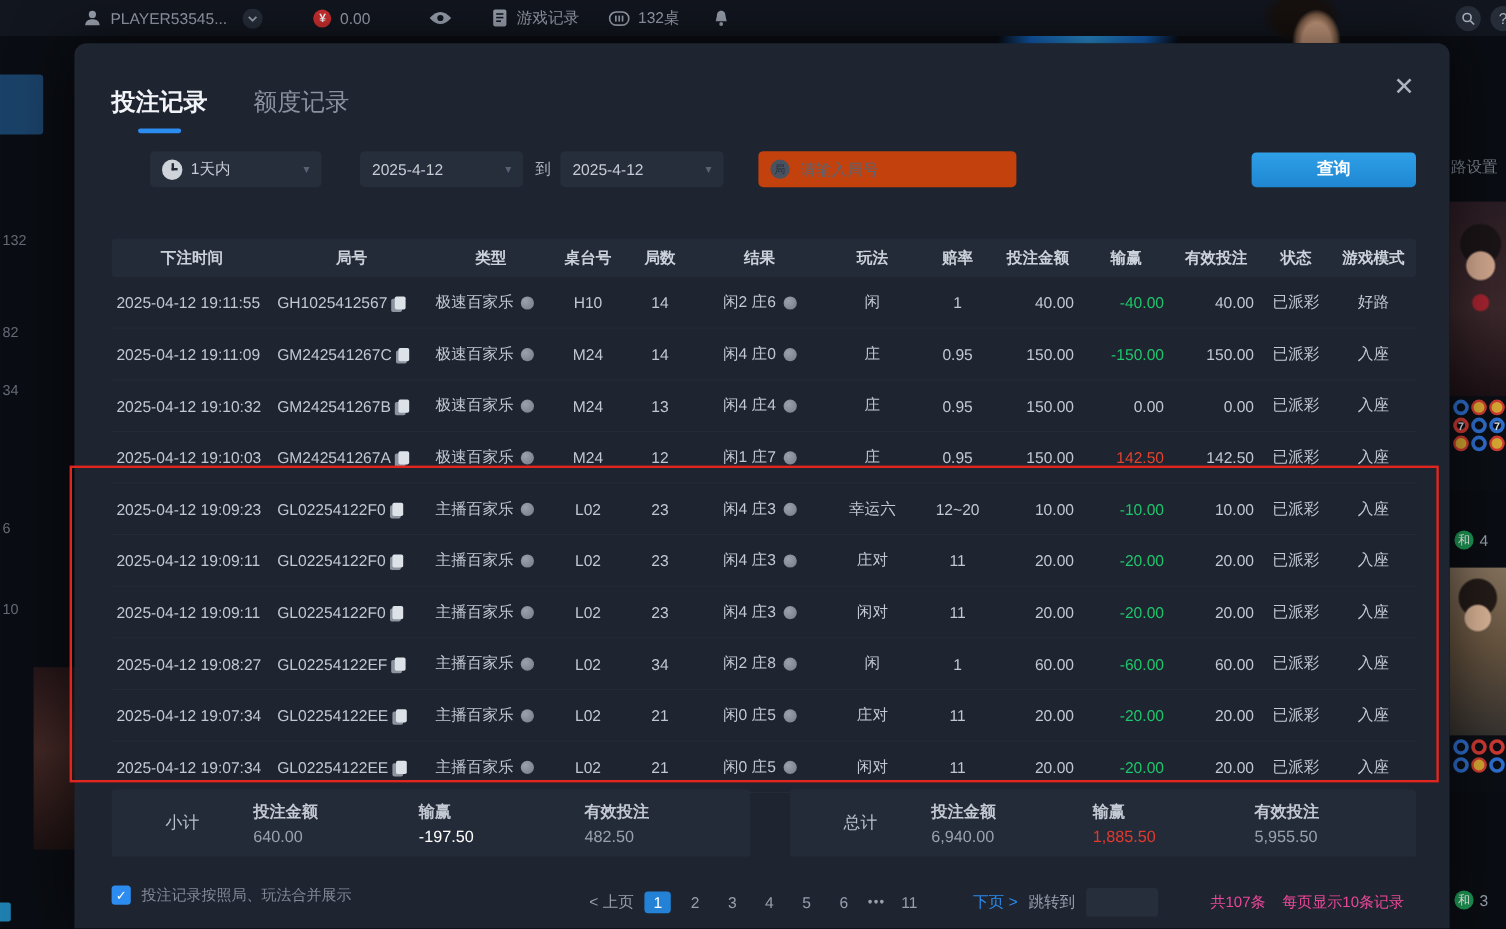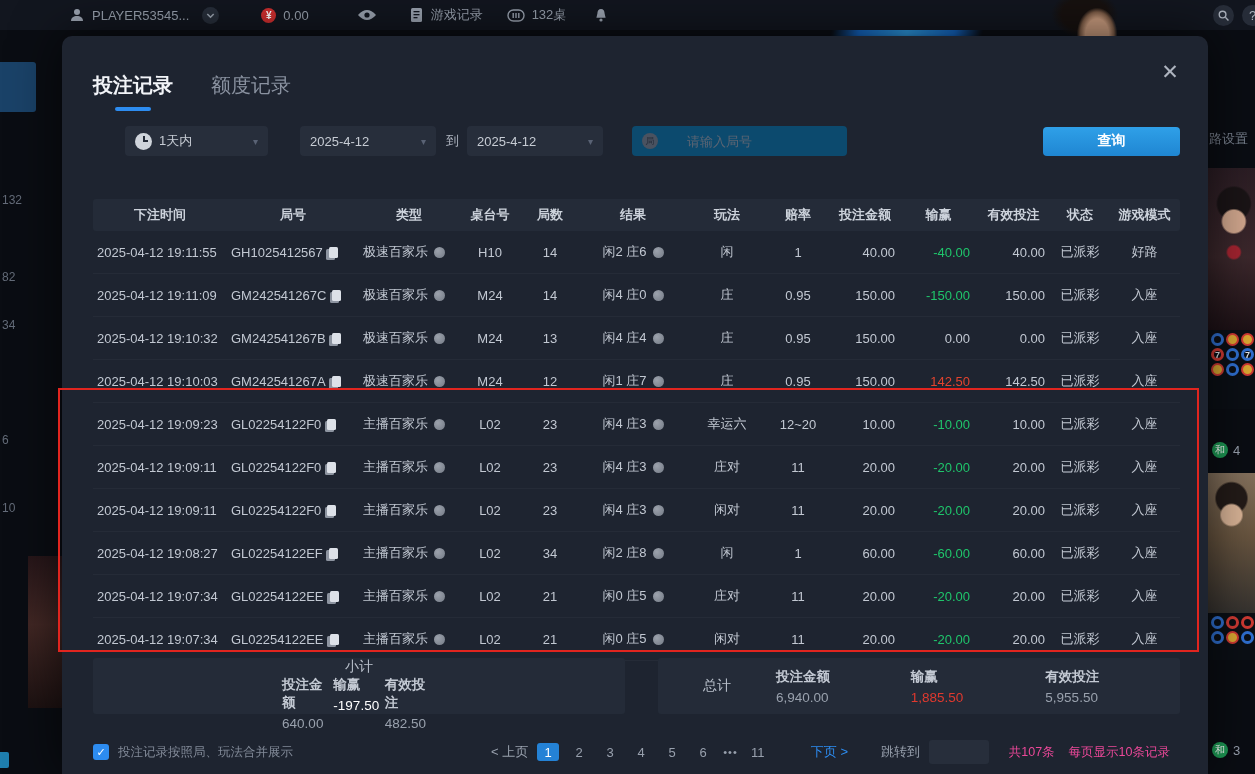--- a/index.html
+++ b/index.html
@@ -78,22 +78,22 @@
   .sel{height:30px;background:#272e3b;border-radius:4px;display:flex;align-items:center;
        padding:0 10px;box-sizing:border-box;font-size:13px;color:#c7ccd4;cursor:pointer;}
   .chev{margin-left:auto;color:#596274;font-size:10px;}
   .chev::before{content:"▾";}
   .ic-round{width:17px;height:17px;border-radius:50%;background:#cfd4db;margin-right:7px;flex:none;
             display:flex;align-items:center;justify-content:center;position:relative;}
   .ic-spade::before{content:"♠";color:#232a36;font-size:11px;line-height:1;}
   .ic-clock::before{content:"";position:absolute;left:7.5px;top:3.5px;width:2px;height:5.5px;background:#232a36;}
   .ic-clock::after{content:"";position:absolute;left:8px;top:7.5px;width:4.5px;height:2px;background:#232a36;}
   .to-label{font-size:13px;color:#aeb4bf;margin:0 8px 0 10px;}
-  .inp{height:30px;background:#0c4a6e;border-radius:4px;display:flex;align-items:center;
-       padding:0 10px;box-sizing:border-box;gap:20px;}
+  .inp{height:30px;background:#c2410c;border-radius:4px;display:flex;align-items:center;
+       padding:0 10px;box-sizing:border-box;}
   .ic-ju{width:16px;height:16px;border-radius:50%;background:#4a5260;margin-right:7px;flex:none;
          display:flex;align-items:center;justify-content:center;}
   .ic-ju::before{content:"局";font-size:9px;color:#272e3b;}
   .inp input{background:transparent;border:none;outline:none;color:#c7ccd4;font-size:13px;width:100%;
              font-family:inherit;}
   .inp input::placeholder{color:#5c6573;}
   .btn-query{width:137px;height:29px;border:none;border-radius:4px;cursor:pointer;
              background:linear-gradient(180deg,#2fa0e8,#1f86d2);color:#fff;font-size:14px;font-weight:bold;
              display:flex;align-items:center;justify-content:center;font-family:Liberation Sans, sans-serif;}
 
@@ -111,44 +111,44 @@
   .wl-pos{color:#e2432e;}
   .copy-ic{width:9px;height:11px;background:#dde1e8;border-radius:1.5px;margin-left:6px;position:relative;flex:none;}
   .copy-ic::before{content:"";position:absolute;left:-2.5px;bottom:-2.5px;width:9px;height:11px;
                    background:#8d94a0;border-radius:1.5px;z-index:-1;}
   .dot-ic{width:11px;height:11px;border-radius:50%;margin-left:6px;flex:none;opacity:.9;
           background:radial-gradient(circle at 35% 35%, #aab0ba, #7d848f);}
 
   
   .summaries{position:absolute;left:31px;top:622px;width:1087px;display:flex;justify-content:space-between;}
   .sumbox{height:56px;background:#242b38;border-radius:3px;display:flex;align-items:center;box-sizing:border-box;}
-  .sumbox.left{width:532px;flex-direction:column;}
+  .sumbox.left{width:532px;}
   .sumbox.right{width:522px;}
   .sum-label{width:118px;text-align:center;font-size:14px;color:#b9c0cb;flex:none;}
   .sgroups{flex:1;display:flex;}
   .sgroup{flex:1;}
   .sh{font-size:13.5px;color:#c3c9d3;font-weight:bold;margin-bottom:4px;}
   .sv{font-size:13.5px;color:#99a1ad;}
   .sv.neg{color:#ffffff;}
   .sv.pos{color:#e0392e;}
 
   
-  .footerbar{position:absolute;left:31px;top:702px;width:1087px;height:28px;display:flex;align-items:center;}
+  .footerbar{position:absolute;left:31px;top:702px;width:1087px;height:28px;display:flex;}
   .cb{width:16px;height:16px;background:#2d8cf0;border-radius:3px;margin-right:9px;flex:none;cursor:pointer;
       display:flex;align-items:center;justify-content:center;}
   .cb::before{content:"✓";color:#fff;font-size:11px;font-weight:bold;}
   .cb-label{font-size:12.5px;color:#828a98;}
   .pagin{position:absolute;left:365px;top:50%;transform:translateY(-50%);display:flex;align-items:center;gap:9px;}
   .pnav{font-size:13px;color:#98a0ad;cursor:pointer;white-space:nowrap;margin-left:33px;}
   .pnav.next{color:#2d8cf0;}
   .pg{min-width:18px;height:18px;display:flex;align-items:center;justify-content:center;font-size:13px;
       color:#98a0ad;border-radius:3px;cursor:pointer;padding:0 2px;}
   .pg-act{background:#2482d6;color:#fff;}
   .pg-dots{font-size:11px;color:#98a0ad;letter-spacing:1px;}
-  .jump-label{font-size:13px;color:#98a0ad;margin-left:24px;white-space:nowrap;}
+  .jump-label{font-size:13px;color:#98a0ad;margin-left:0;white-space:nowrap;}
   .jump-input{width:56px;height:22px;background:#272e3b;border:none;border-radius:3px;outline:none;
               color:#c7ccd4;font-size:13px;text-align:center;font-family:inherit;}
   .stats{position:absolute;right:10px;top:50%;transform:translateY(-50%);display:flex;gap:14px;
          font-size:12.5px;color:#ec4899;white-space:nowrap;}
 
   
   .red-box{position:absolute;left:58px;top:388px;width:1141px;height:264px;border:2px solid #e1251f;
            box-sizing:border-box;pointer-events:none;z-index:50;}
   svg{display:block;}
 </style>

